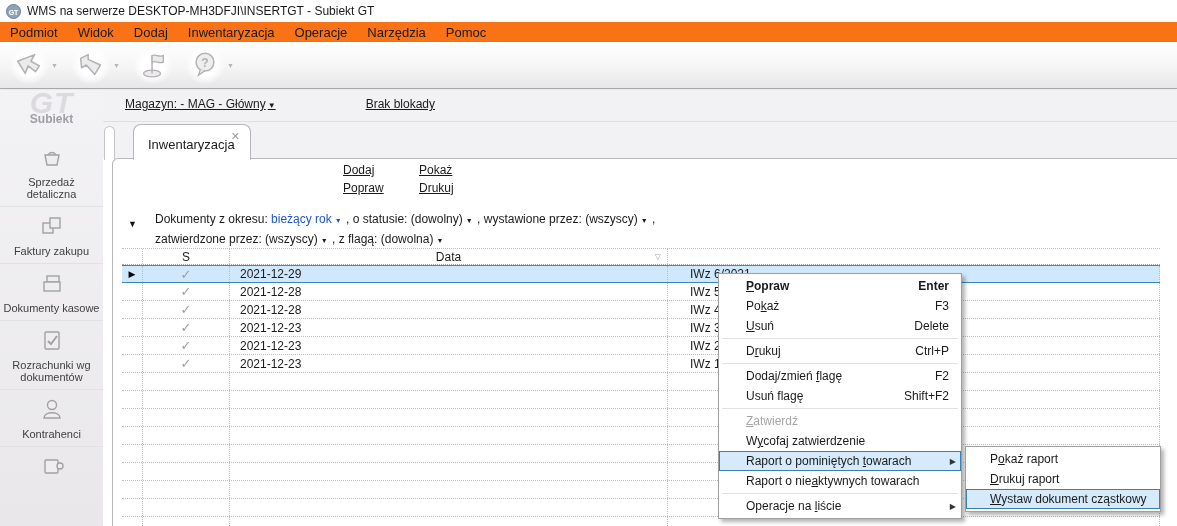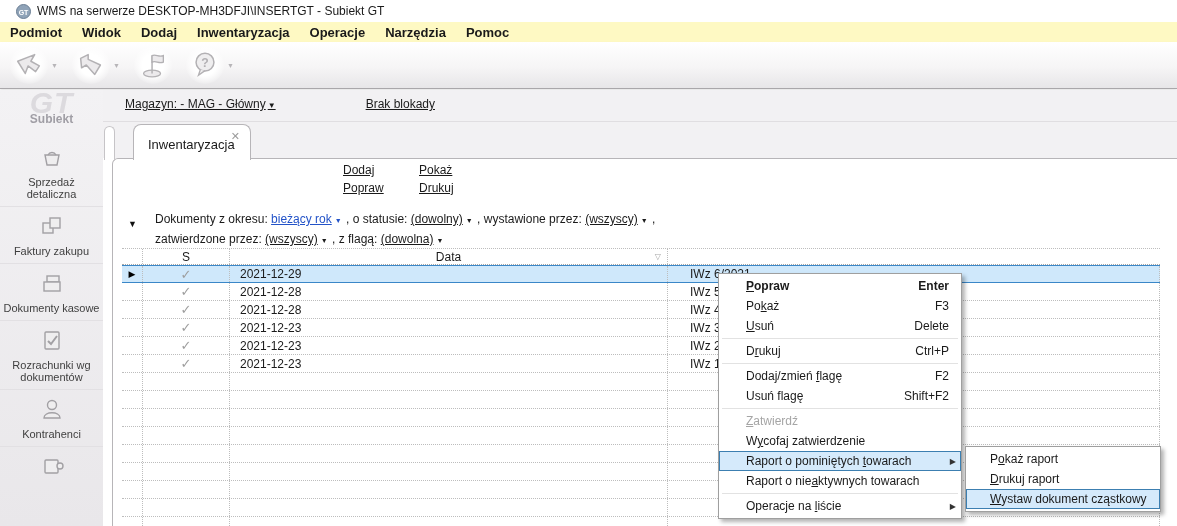--- a/index.html
+++ b/index.html
@@ -1,22 +1,22 @@
 <!DOCTYPE html>
 <html><head>
 <meta charset="utf-8">
 <style>
   html,body{margin:0;padding:0;background:#d4d2d5;}
   *{box-sizing:border-box;font-family:"Liberation Sans","DejaVu Sans",sans-serif;}
   #app{position:relative;width:1177px;height:526px;background:#ffffff;overflow:hidden;color:#1a1a1a;}
 
   
-  .titlebar{position:absolute;left:0;top:0;right:0;height:22px;background:#fff;display:flex;align-items:center;gap:6px;padding-left:16px;font-size:12px;}
-  
-  .menubar{position:absolute;left:0;top:22px;right:0;height:20px;background:#fef9c3;display:flex;align-items:flex-end;font-size:13px;font-weight:bold;}
+  .titlebar{position:absolute;left:0;top:0;right:0;height:22px;background:#fff;display:flex;align-items:center;gap:6px;padding-left:6px;font-size:12px;}
+  
+  .menubar{position:absolute;left:0;top:22px;right:0;height:20px;background:#f97316;display:flex;align-items:flex-end;font-size:13px;}
   .mb-item{padding:2px 10px;cursor:default;}
   
   .toolbar{position:absolute;left:0;top:42px;right:0;height:47px;background:linear-gradient(#ffffff 0%,#f6f5f6 55%,#e7e6e8 100%);border-bottom:1px solid #a9a7aa;box-shadow:0 2px 3px rgba(0,0,0,0.10);display:flex;align-items:center;padding-left:10px;gap:14px;}
   .tb-btn{display:flex;align-items:center;gap:3px;}
   .tb-glow{width:38px;height:38px;border-radius:50%;background:radial-gradient(circle,#ffffff 40%,rgba(255,255,255,0) 75%);display:flex;align-items:center;justify-content:center;}
   .tb-dd{font-size:7px;color:#b7b5b8;}
 
   
   .sidebar{position:absolute;left:0;top:90px;width:103px;bottom:0;background:linear-gradient(#f3f2f4,#e9e7ea);overflow:hidden;}
   .brand{position:relative;height:48px;text-align:center;}
@@ -43,21 +43,21 @@
 
   .page-title{position:absolute;left:123px;top:166px;font-size:20px;font-weight:bold;color:#3c3c3c;border-bottom:2px solid #555;padding-bottom:1px;cursor:pointer;z-index:4;}
   .pt-arrow{font-size:11px;vertical-align:2px;}
   .action-links{position:absolute;left:343px;top:163px;display:grid;grid-template-columns:76px 76px;grid-auto-flow:column;grid-template-rows:18px 18px;font-size:12px;z-index:4;}
   .action-links span{text-decoration:underline;cursor:pointer;}
 
   
   .flt-collapse{position:absolute;left:128px;top:219px;font-size:9px;color:#111;cursor:pointer;z-index:4;}
   .filters{position:absolute;left:155px;top:210px;font-size:12px;line-height:18px;z-index:4;}
   .flt-label{color:#1a1a1a;}
-  .flt-link{text-decoration:underline;cursor:pointer;color:#1a1a1a;}
+  .flt-link{cursor:pointer;color:#1a1a1a;}
   .flt-link.accent{color:#2353c8;}
   .flt-arrow{font-size:7px;margin:0 1px 0 3px;}
 
   
   .grid{position:absolute;left:122px;top:248px;width:1038px;bottom:0;font-size:12px;overflow:hidden;z-index:1;}
   .g-row{display:grid;grid-template-columns:21px 87px 438px 492px;height:18px;align-items:center;border-bottom:1px dotted #bdbdbd;}
   .g-head{height:17px;border-top:1px dotted #bdbdbd;border-bottom:1px dotted #a8a8a8;}
   .g-cell{height:100%;display:flex;align-items:center;border-right:1px dotted #bdbdbd;padding:0 4px;overflow:hidden;white-space:nowrap;}
   .c-center{justify-content:center;}
   .c-data{padding-left:10px;}

